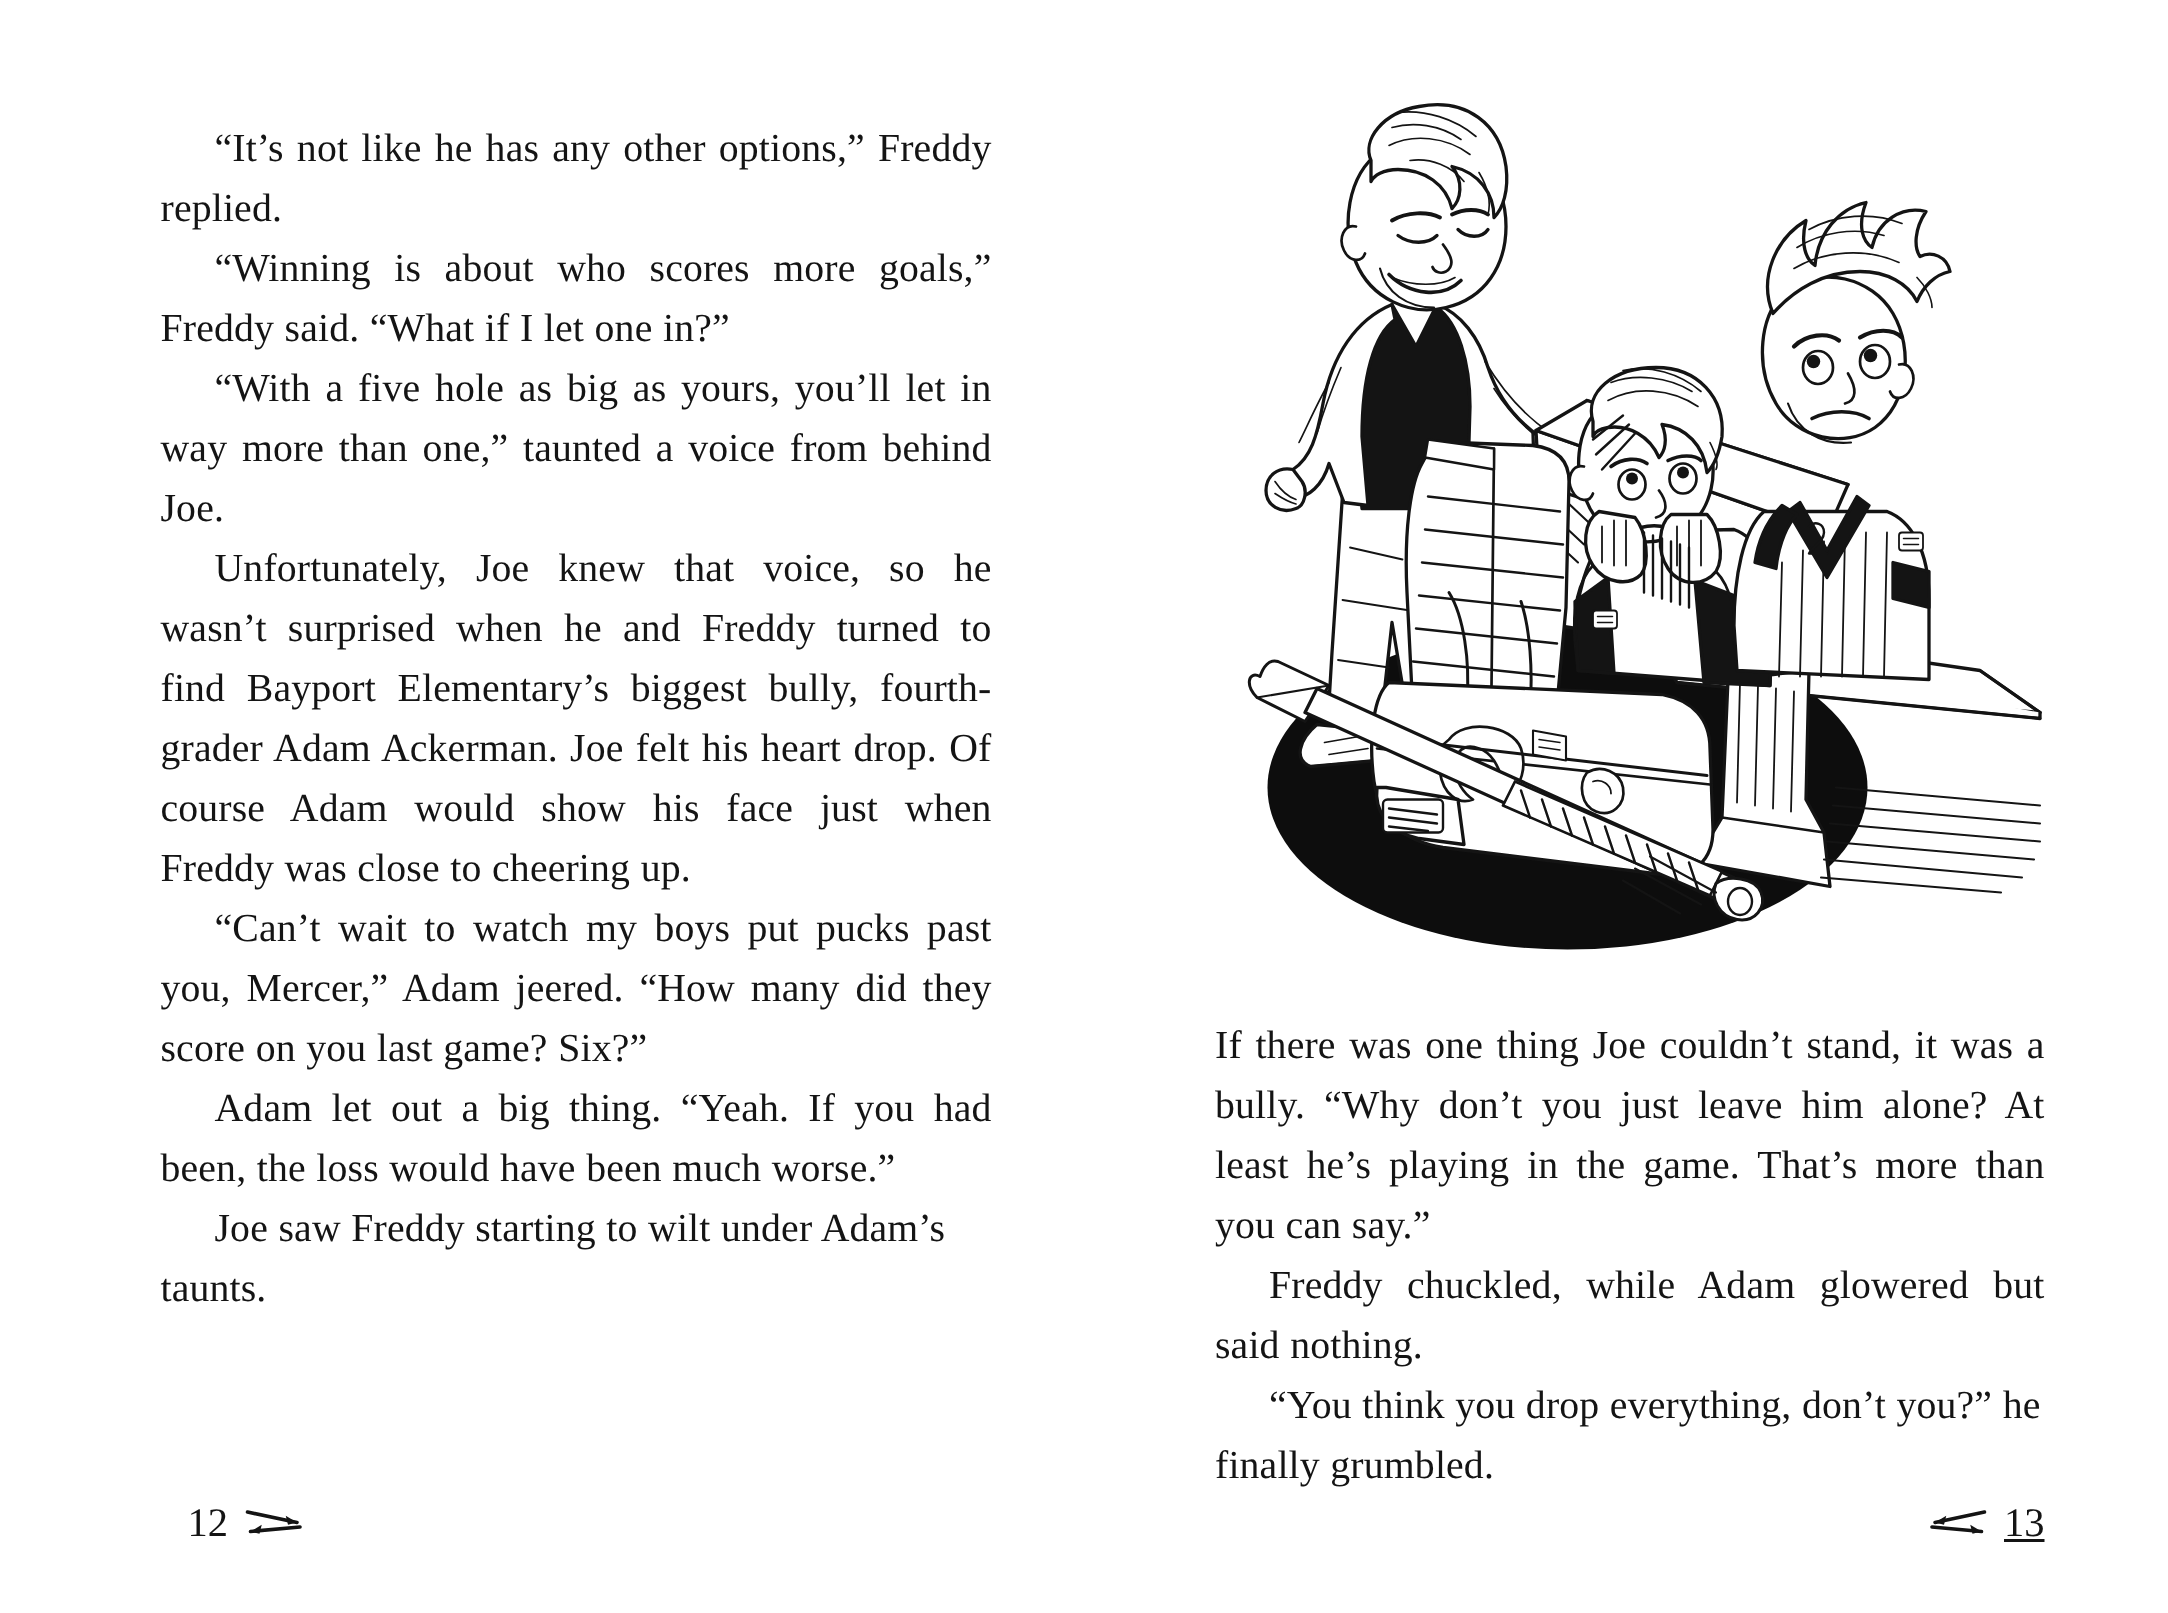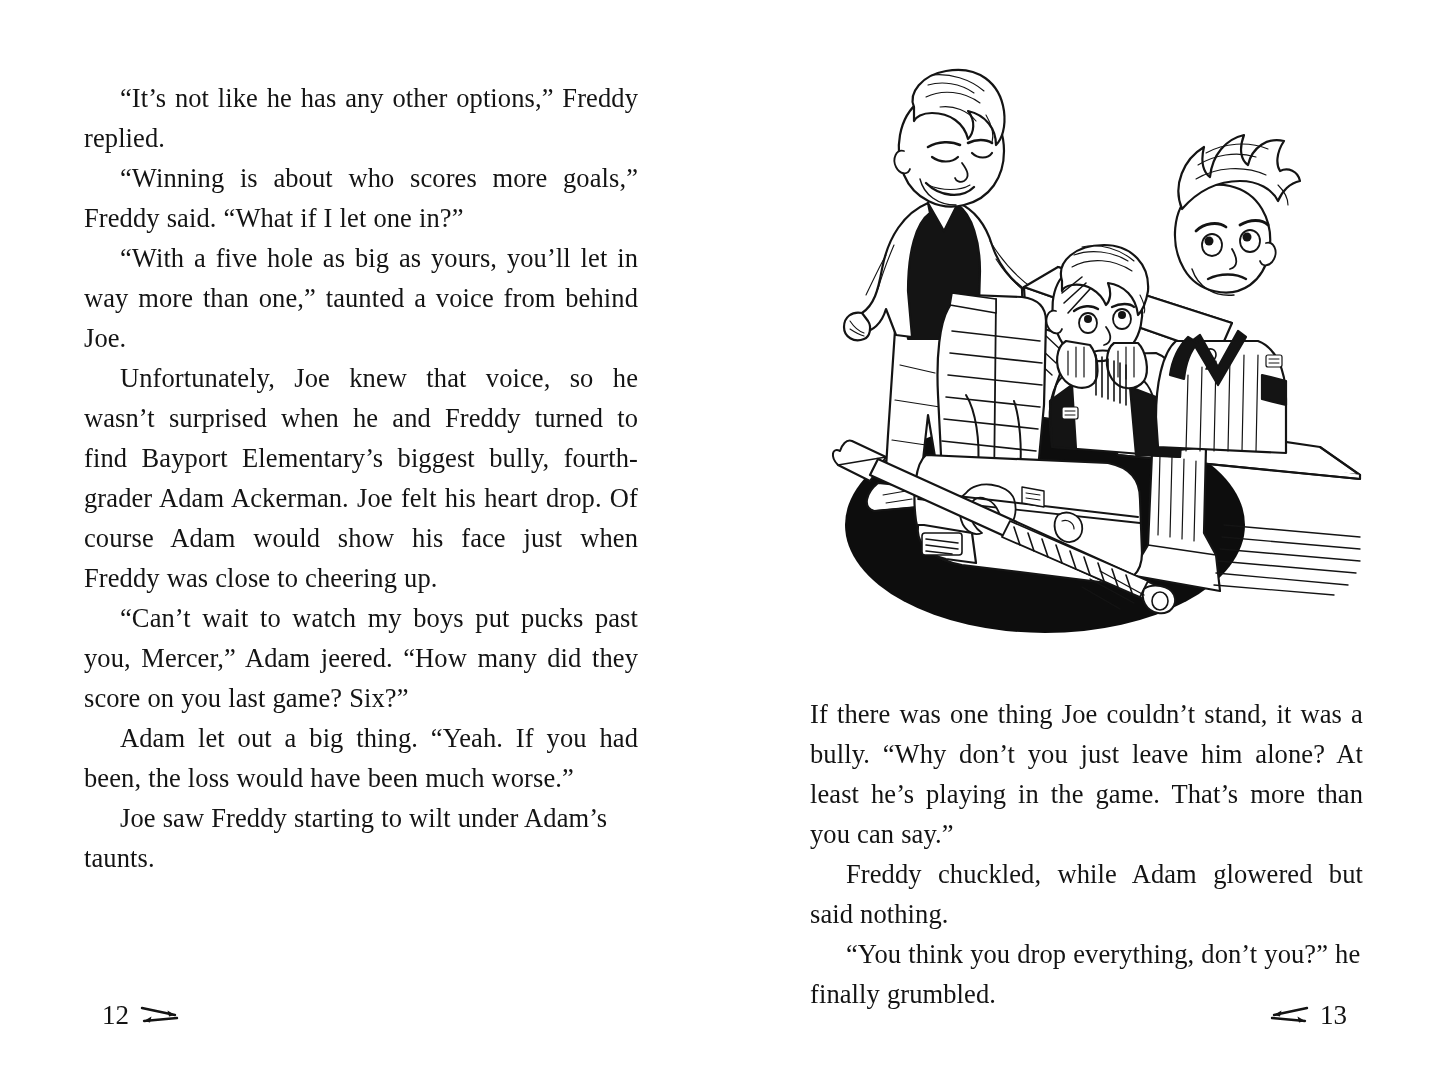--- a/index.html
+++ b/index.html
@@ -21,20 +21,21 @@
     width: 1445px;
     height: 1075px;
     background: #ffffff;
   }
 
   
   .page {
     position: absolute;
     top: 0;
     height: 1075px;
+    margin-left: 23px;
   }
   .page-left  { left: 0;   width: 722px; }
   .page-right { left: 723px; width: 722px; }
 
   .textblock {
     position: absolute;
     font-size: 26.5px;
     line-height: 40px;
     text-align: justify;
     text-justify: inter-word;
@@ -42,36 +43,36 @@
     word-spacing: 0.3px;
     color: #141414;
   }
   .textblock.left  { left: 84px;  top: 78px;  width: 554px; }
   .textblock.right { left: 810px; top: 676px; width: 553px; }
 
   .textblock p {
     margin: 0;
     text-indent: 36px;
   }
-  .textblock p.noindent { text-indent: 0; margin-top: 18px; }
+  .textblock p.noindent { text-indent: 0; }
   .textblock p:last-child { text-align: left; }
 
   
   .folio {
     position: absolute;
     bottom: 44px;
     display: flex;
     align-items: center;
     gap: 10px;
     font-size: 27px;
     color: #141414;
     line-height: 1;
   }
   .folio-left  { left: 102px; }
-  .folio-right { right: 98px; }
+  .folio-right { right: 82px; text-decoration: underline; }
   .folio-num { display: inline-block; padding-bottom: 2px; }
 
   .ornament { display: block; }
 
   
   .illustration {
     position: absolute;
     left: 800px;
     top: 55px;
     width: 600px;

